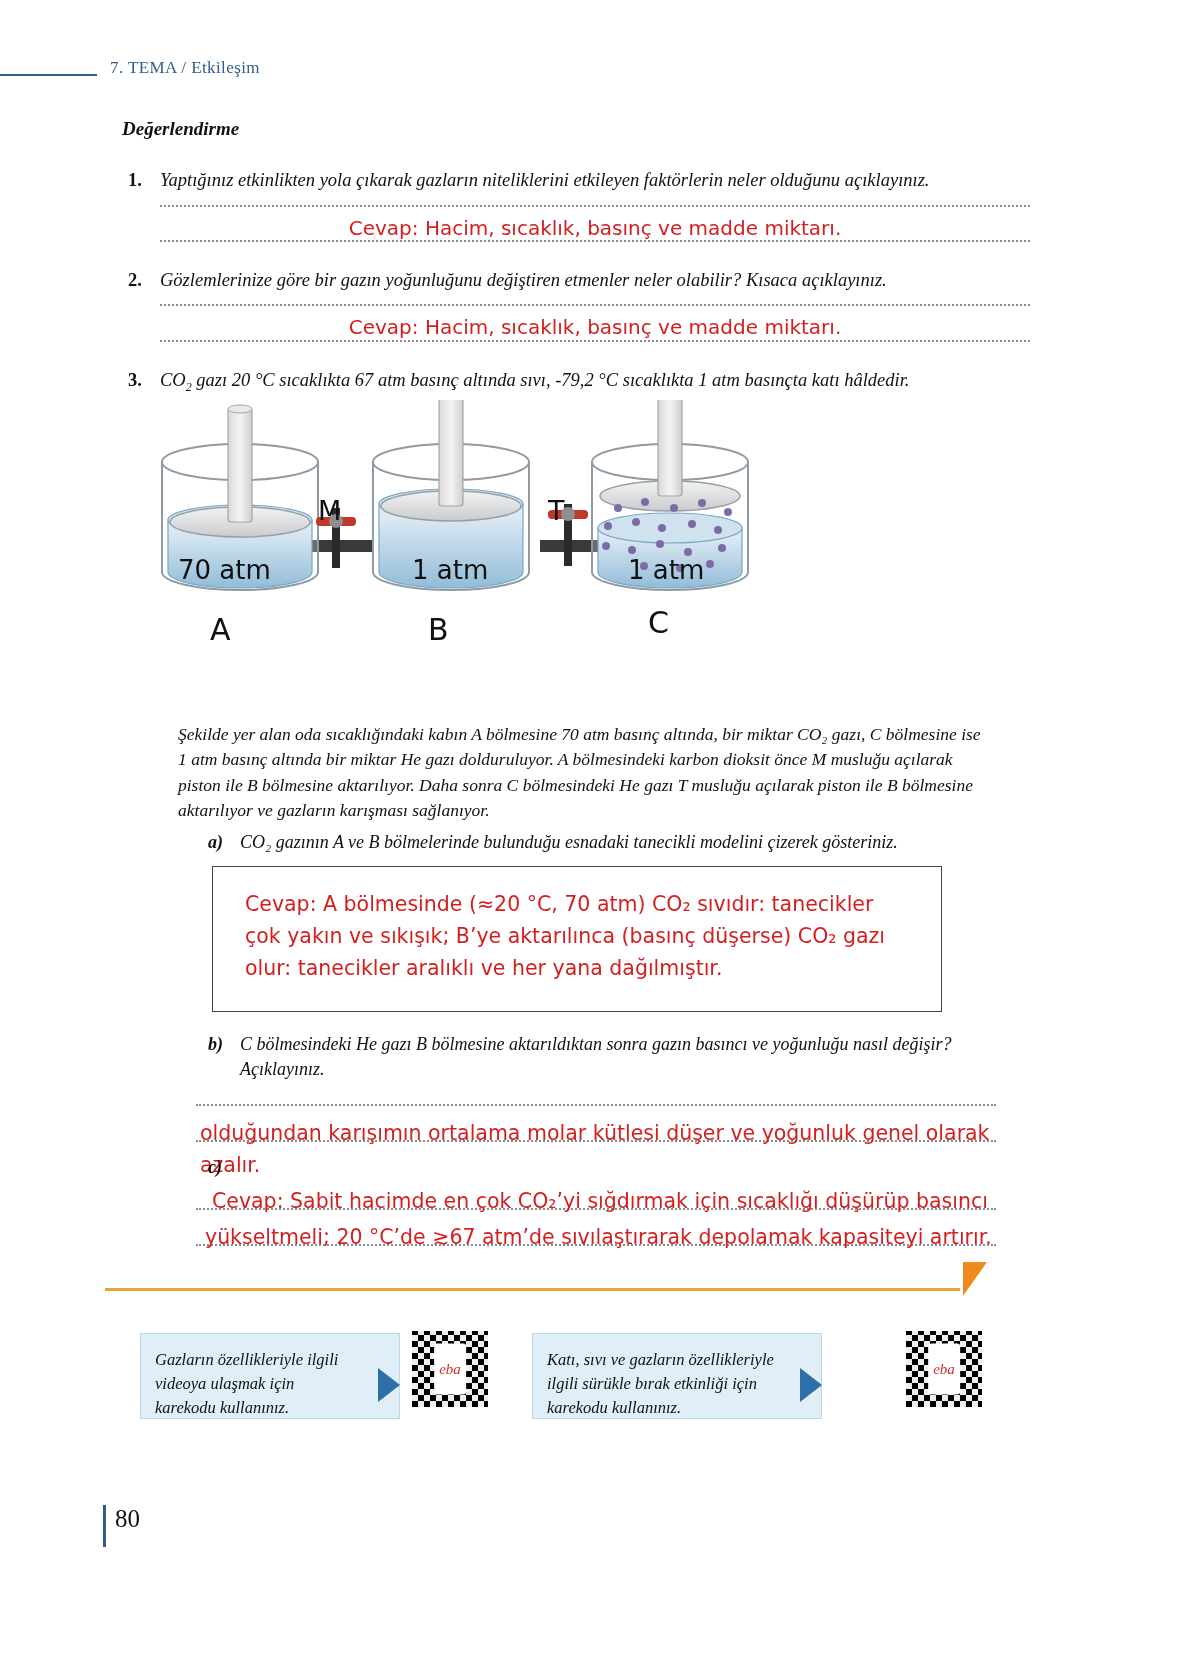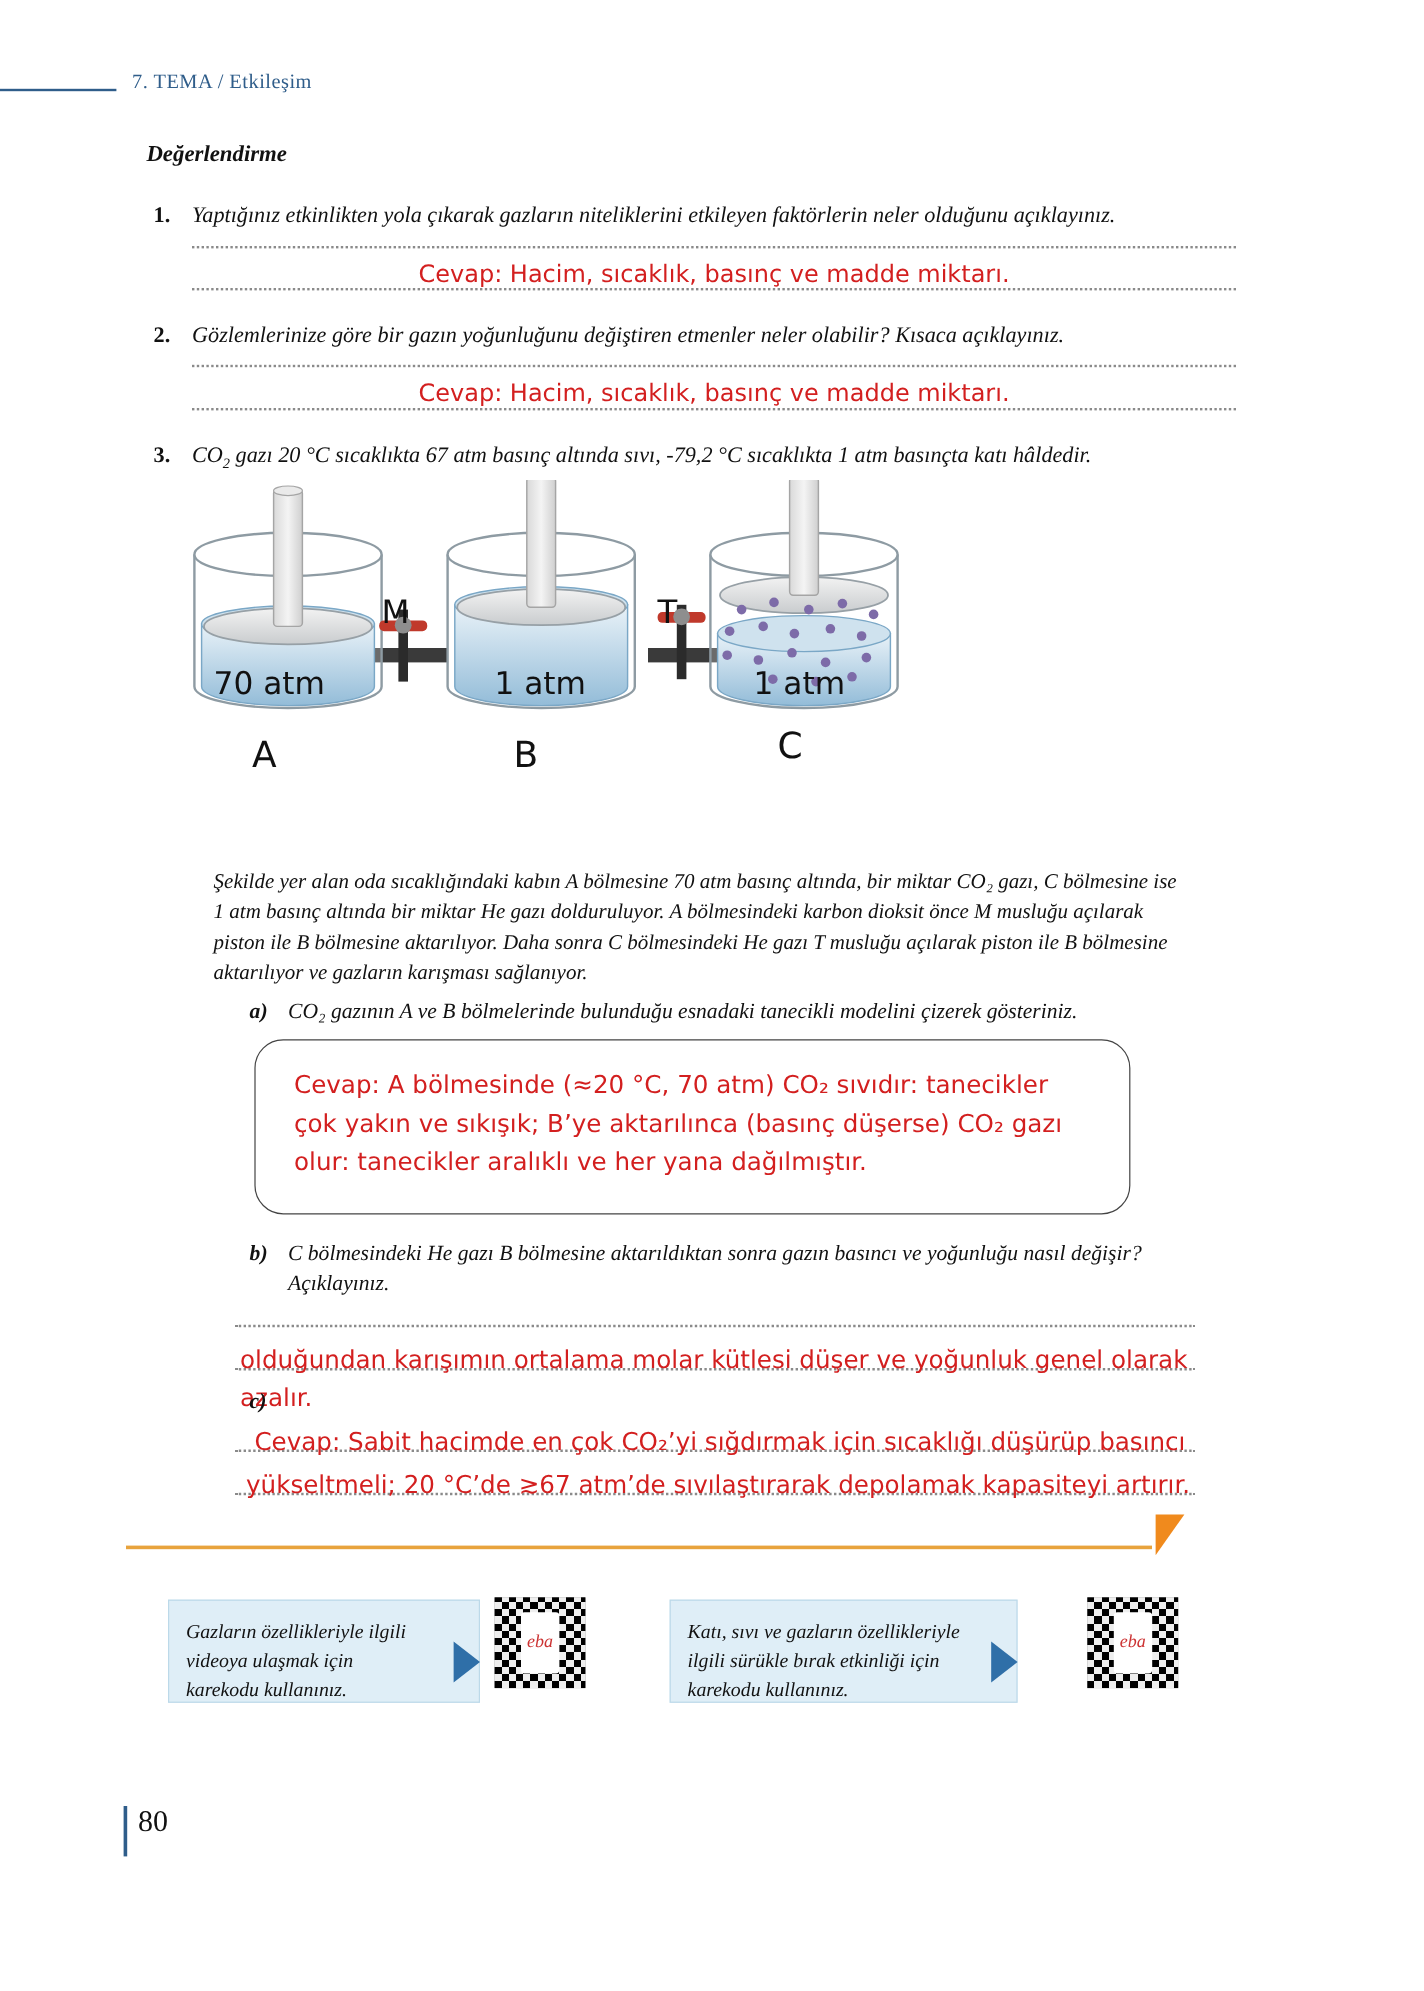--- a/index.html
+++ b/index.html
@@ -358,21 +358,21 @@
     <div class="label-letter" style="left:288px; top:212px;">B</div>
     <div class="label-letter" style="left:508px; top:205px;">C</div>
   </div>
 
   <div class="para" style="left:178px; top:722px; width:810px;">Şekilde yer alan oda sıcaklığındaki kabın A bölmesine 70 atm basınç altında, bir miktar CO₂ gazı, C bölmesine ise 1 atm basınç altında bir miktar He gazı dolduruluyor. A bölmesindeki karbon dioksit önce M musluğu açılarak piston ile B bölmesine aktarılıyor. Daha sonra C bölmesindeki He gazı T musluğu açılarak piston ile B bölmesine aktarılıyor ve gazların karışması sağlanıyor.</div>
 
   <div class="letterq" style="left:240px; top:830px; width:760px;">
     <span class="lt">a)</span>
     <span>CO₂ gazının A ve B bölmelerinde bulunduğu esnadaki tanecikli modelini çizerek gösteriniz.</span>
   </div>
-  <div class="answer-box" style="left:212px; top:866px; width:730px; height:146px;border-radius:24px;">
+  <div class="answer-box" style="left:212px; top:866px; width:730px; height:146px;">
     <div class="inner">Cevap: A bölmesinde (≈20 °C, 70 atm) CO₂ sıvıdır: tanecikler çok yakın ve sıkışık; B’ye aktarılınca (basınç düşerse) CO₂ gazı olur: tanecikler aralıklı ve her yana dağılmıştır.</div>
   </div>
 
   <div class="letterq" style="left:240px; top:1032px; width:760px;">
     <span class="lt">b)</span>
     <span>C bölmesindeki He gazı B bölmesine aktarıldıktan sonra gazın basıncı ve yoğunluğu nasıl değişir? Açıklayınız.</span>
   </div>
   <div class="dotline" style="left:196px; top:1104px; width:800px;"></div>
   <div class="dotline" style="left:196px; top:1140px; width:800px;"></div>
   <div class="hand" style="left:200px; top:1118px; width:810px;">olduğundan karışımın ortalama molar kütlesi düşer ve yoğunluk genel olarak azalır.</div>
@@ -389,21 +389,21 @@
   <div class="corner-tri"></div>
 
   <div class="qr-card" style="left:112px; top:1333px; width:260px; height:86px;margin-left:28px;">
     <div class="txt">Gazların özellikleriyle ilgili videoya ulaşmak için karekodu kullanınız.</div>
     <div class="qr-arrow"></div>
   </div>
   <div class="qr-img" style="left:408px; top:1327px;">
     <div class="qr-center">eba</div>
   </div>
 
-  <div class="qr-card" style="left:558px; top:1333px; width:290px; height:86px;">
+  <div class="qr-card" style="left:532px; top:1333px; width:290px; height:86px;">
     <div class="txt">Katı, sıvı ve gazların özellikleriyle ilgili sürükle bırak etkinliği için karekodu kullanınız.</div>
     <div class="qr-arrow"></div>
   </div>
   <div class="qr-img" style="left:902px; top:1327px;">
     <div class="qr-center">eba</div>
   </div>
 
   <div class="page-num-bar"></div>
   <div class="page-num">80</div>
 

